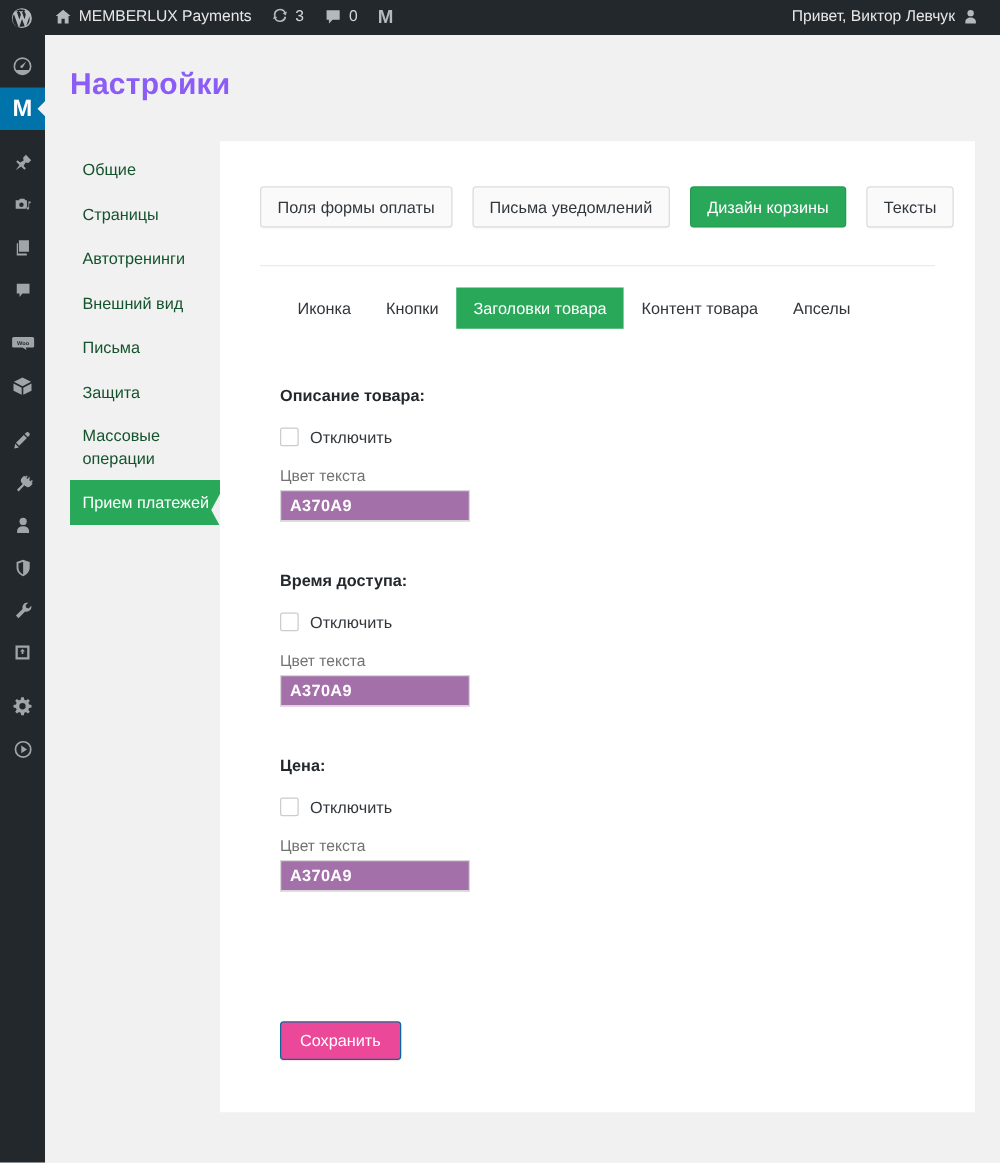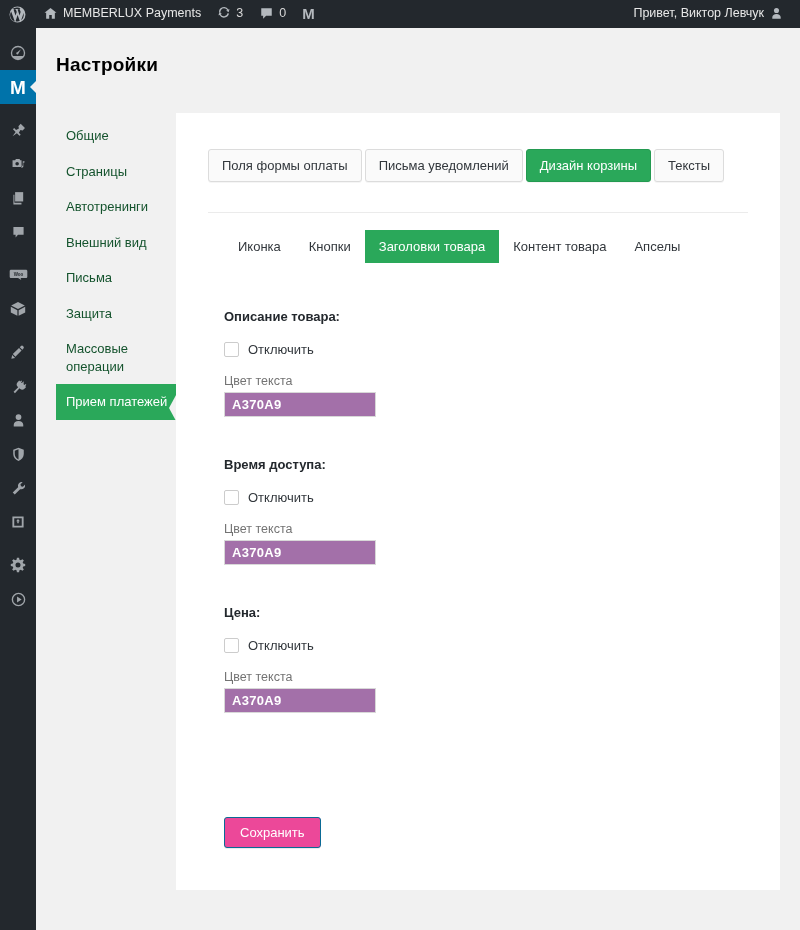--- a/index.html
+++ b/index.html
@@ -64,21 +64,21 @@
   .rail-item.active .rail-letter { color: #fff; }
 
   
   .wrap {
     position: absolute; top: 28px; left: 36px;
     width: 764px; height: 902px;
     background: #f1f1f1;
   }
   .page-title {
     position: absolute; left: 20px; top: 26px;
-    font-size: 19px; font-weight: bold; color: #000000;
+    font-size: 24px; font-weight: bold; color: #8b5cf6;
     letter-spacing: .2px;
   }
 
   
   .settings-nav {
     position: absolute; left: 20px; top: 90px;
     width: 126px;
   }
   .nav-item {
     padding: 9px 10px 9px 10px;
@@ -99,21 +99,21 @@
 
   
   .card {
     position: absolute; left: 140px; top: 85px;
     width: 604px; height: 777px;
     background: #fff;
   }
 
   .tabrow-top {
     position: absolute; left: 32px; top: 36px;
-    display: flex; gap: 3px; align-items: flex-start; border-radius: 16px;
+    display: flex; gap: 16px; align-items: flex-start; border-radius: 16px;
   }
   .btn-tab {
     background: #fafafa;
     border: 1px solid #dcdcdc;
     border-radius: 3px;
     padding: 8px 13px;
     font-size: 13px; color: #32373c;
     white-space: nowrap;
     box-shadow: 0 1px 0 rgba(0,0,0,.04);
   }

